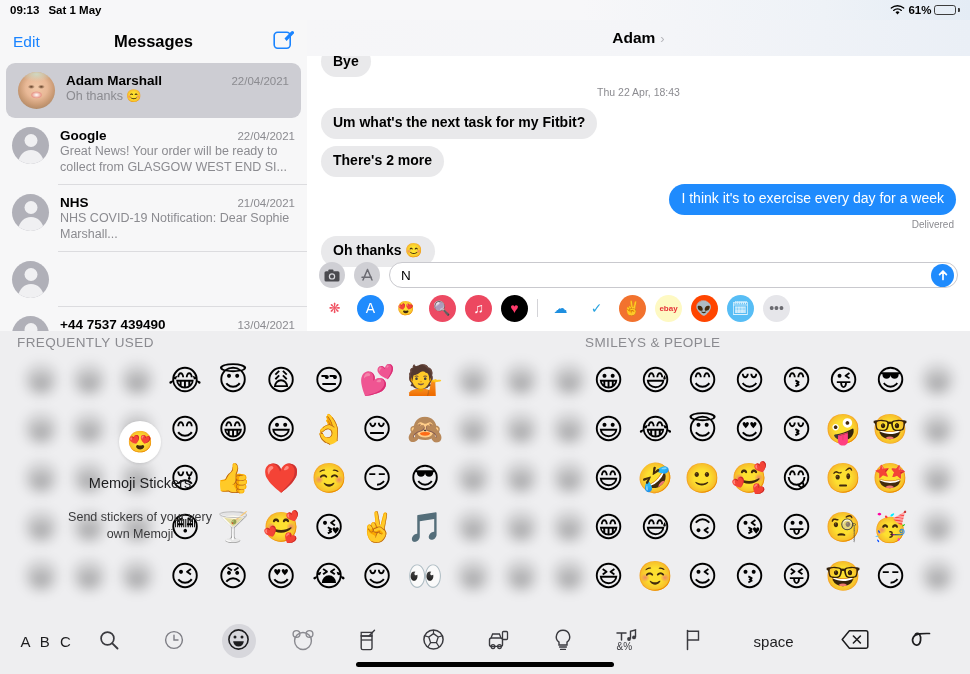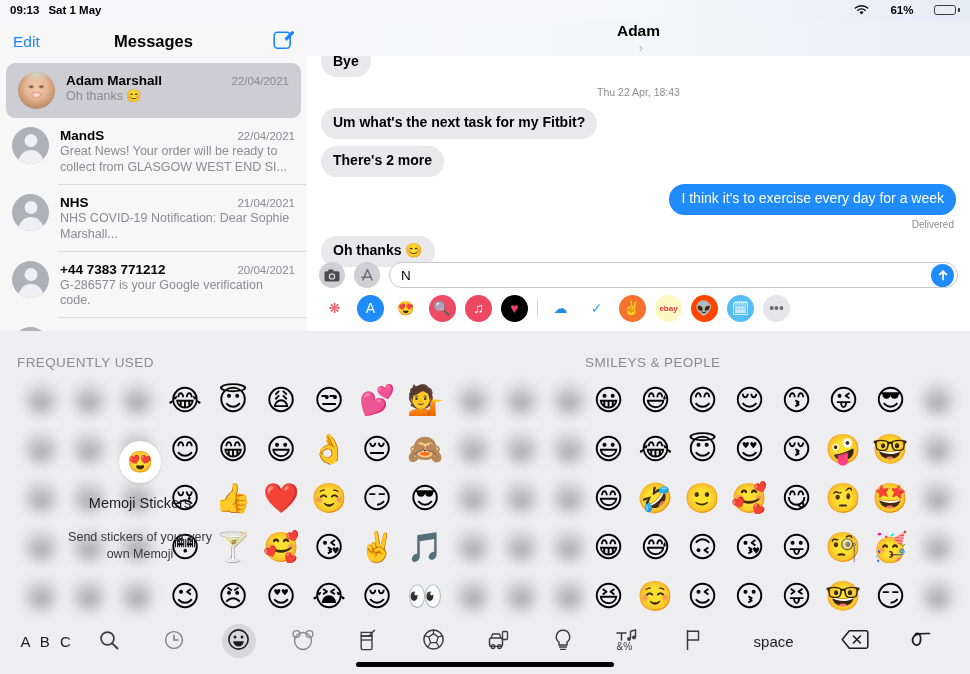--- a/index.html
+++ b/index.html
@@ -14,21 +14,21 @@
 
   
   .statusbar {
     position: absolute; top: 0; left: 0; width: 970px; height: 20px;
     display: flex; align-items: center;
     background: linear-gradient(to right,#f7f7f9 0%,#f7f7f9 60%,#eef2f7 85%,#e4ecf5 100%);
     font-size: 11.5px; font-weight: bold; color: #000;
     padding: 0 10px;
   }
   .sb-left { display: flex; gap: 9px; align-items: center; }
-  .sb-right { margin-left: auto; display: flex; gap: 21px; align-items: center; text-align: right; }
+  .sb-right { margin-left: auto; display: flex; gap: 3px; align-items: center; text-align: right; }
   .wifi-ico { display: block; }
   .batt { display: flex; align-items: center; gap: 2px; }
   .batt-body {
     width: 22px; height: 10.5px; border: 1.3px solid #3c3c3c;
     border-radius: 2.8px; padding: 1.2px; position: relative;
   }
   .batt-fill { height: 100%; width: 61%; background: #000; border-radius: 1.2px; }
   .batt-cap { width: 1.6px; height: 4px; background: #3c3c3c; border-radius: 0 1px 1px 0; }
 
   
@@ -95,21 +95,20 @@
   
   .chat {
     position: absolute; top: 20px; left: 307px; width: 663px; height: 311px;
     background: #ffffff; overflow: hidden;
   }
   .chat-header {
     position: absolute; top: 0; left: 0; right: 0; height: 36px; z-index: 5;
     background: linear-gradient(to right,#f6f6f8 0%,#f4f5f8 55%,#eaeff6 100%);
     display: flex; align-items: center; justify-content: center;
     backdrop-filter: blur(10px);
-    flex-direction: column;
   }
   .chat-title { font-size: 15.5px; font-weight: bold; color: #000; }
   .chat-chevron { color: #b6b6bb; font-size: 13px; margin-left: 5px; }
 
   .chat-body { position: absolute; top: 36px; left: 0; right: 0; bottom: 72px; padding: 0 14px; }
   .bubble-row { display: flex; margin-bottom: 7px; }
   .bubble-row.out { justify-content: flex-end; }
   .bubble {
     max-width: 70%; padding: 6.5px 12px; border-radius: 17px;
     font-size: 14px; line-height: 1.28; position: relative;
@@ -157,21 +156,21 @@
     display: flex; align-items: center; justify-content: center;
     font-size: 14px; overflow: hidden; position: relative;
   }
   .drawer-sep { width: 1px; height: 18px; background: #d4d4d8; flex: 0 0 1px; }
 
   
   .keyboard {
     position: absolute; top: 331px; left: 0; width: 970px; height: 343px;
     background: #eeeef0;
   }
-  .kb-sections { display: flex; height: 272px; padding-top: 24px; }
+  .kb-sections { display: flex; height: 272px; padding-top: 4px; }
   .kb-col { position: relative; }
   .kb-col.freq { width: 575px; padding-left: 17px; }
   .kb-col.smileys { flex: 1; padding-left: 10px; }
   .kb-cat-title {
     font-size: 13.5px; color: #8b8b90; letter-spacing: 0.4px;
     font-weight: normal; margin-bottom: 6px;
   }
   .emoji-grid { display: grid; grid-auto-flow: row; gap: 0; }
   .grid-freq { grid-template-columns: repeat(12, 48px); }
   .grid-smileys { grid-template-columns: repeat(8, 47px); }
@@ -261,45 +260,38 @@
               <span class="convo-name">Adam Marshall</span>
               <span class="convo-date">22/04/2021</span>
             </div>
             <div class="convo-prev">Oh thanks 😊</div>
           </div>
         </div>
         <div class="convo">
           <div class="avatar generic"></div>
           <div class="convo-body">
             <div class="convo-top">
-              <span class="convo-name">MandS</span>
+              <span class="convo-name">Google</span>
               <span class="convo-date">22/04/2021</span>
             </div>
             <div class="convo-prev">Great News! Your order will be ready to collect from GLASGOW WEST END SI...</div>
           </div>
         </div>
         <div class="convo">
           <div class="avatar generic"></div>
           <div class="convo-body">
             <div class="convo-top">
               <span class="convo-name">NHS</span>
               <span class="convo-date">21/04/2021</span>
             </div>
             <div class="convo-prev">NHS COVID-19 Notification: Dear Sophie Marshall...</div>
           </div>
         </div>
         <div class="convo">
           <div class="avatar generic"></div>
-          <div class="convo-body">
-            <div class="convo-top">
-              <span class="convo-name">+44 7383 771212</span>
-              <span class="convo-date">20/04/2021</span>
-            </div>
-            <div class="convo-prev">G-286577 is your Google verification code.</div>
-          </div>
         </div>
         <div class="convo">
           <div class="avatar generic"></div>
           <div class="convo-body">
             <div class="convo-top">
               <span class="convo-name">+44 7537 439490</span>
               <span class="convo-date">13/04/2021</span>
             </div>
           </div>
         </div>

